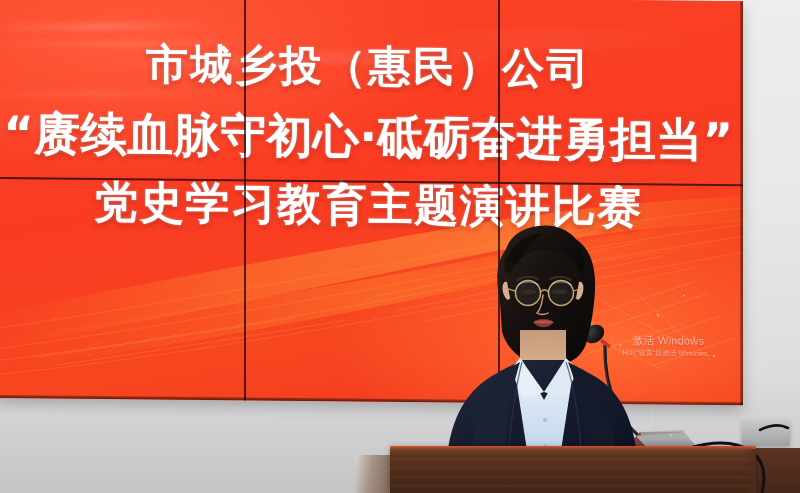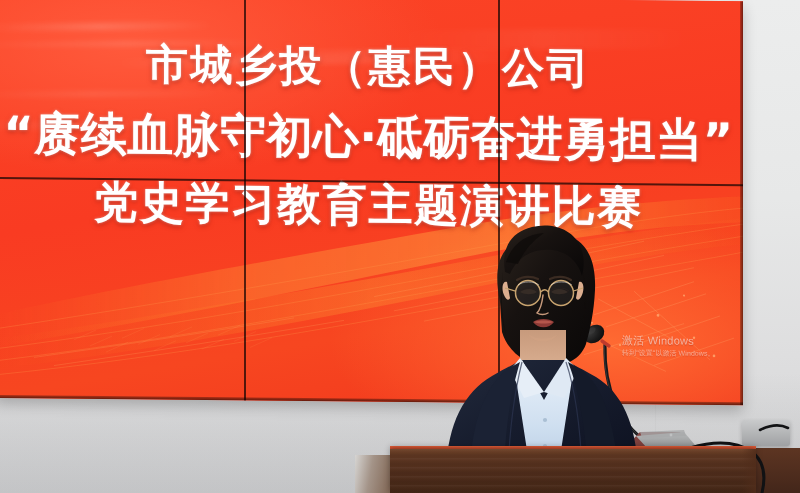--- a/index.html
+++ b/index.html
@@ -150,21 +150,21 @@
     line-height: 54px;
     letter-spacing: 0.04em;
   }
 
   
   .watermark {
     position: absolute;
     left: 628px;
     top: 334px;
     color: rgba(255,255,255,0.55);
-    text-align: left;
+    text-align: center;
     font-family: "Liberation Sans", sans-serif;
     user-select: none;
     pointer-events: none;
     text-shadow: 0 1px 1px rgba(150,30,15,0.35);
   }
   .wm-title {
     font-size: 11px;
     line-height: 13px;
     letter-spacing: 0.02em;
     white-space: nowrap;

